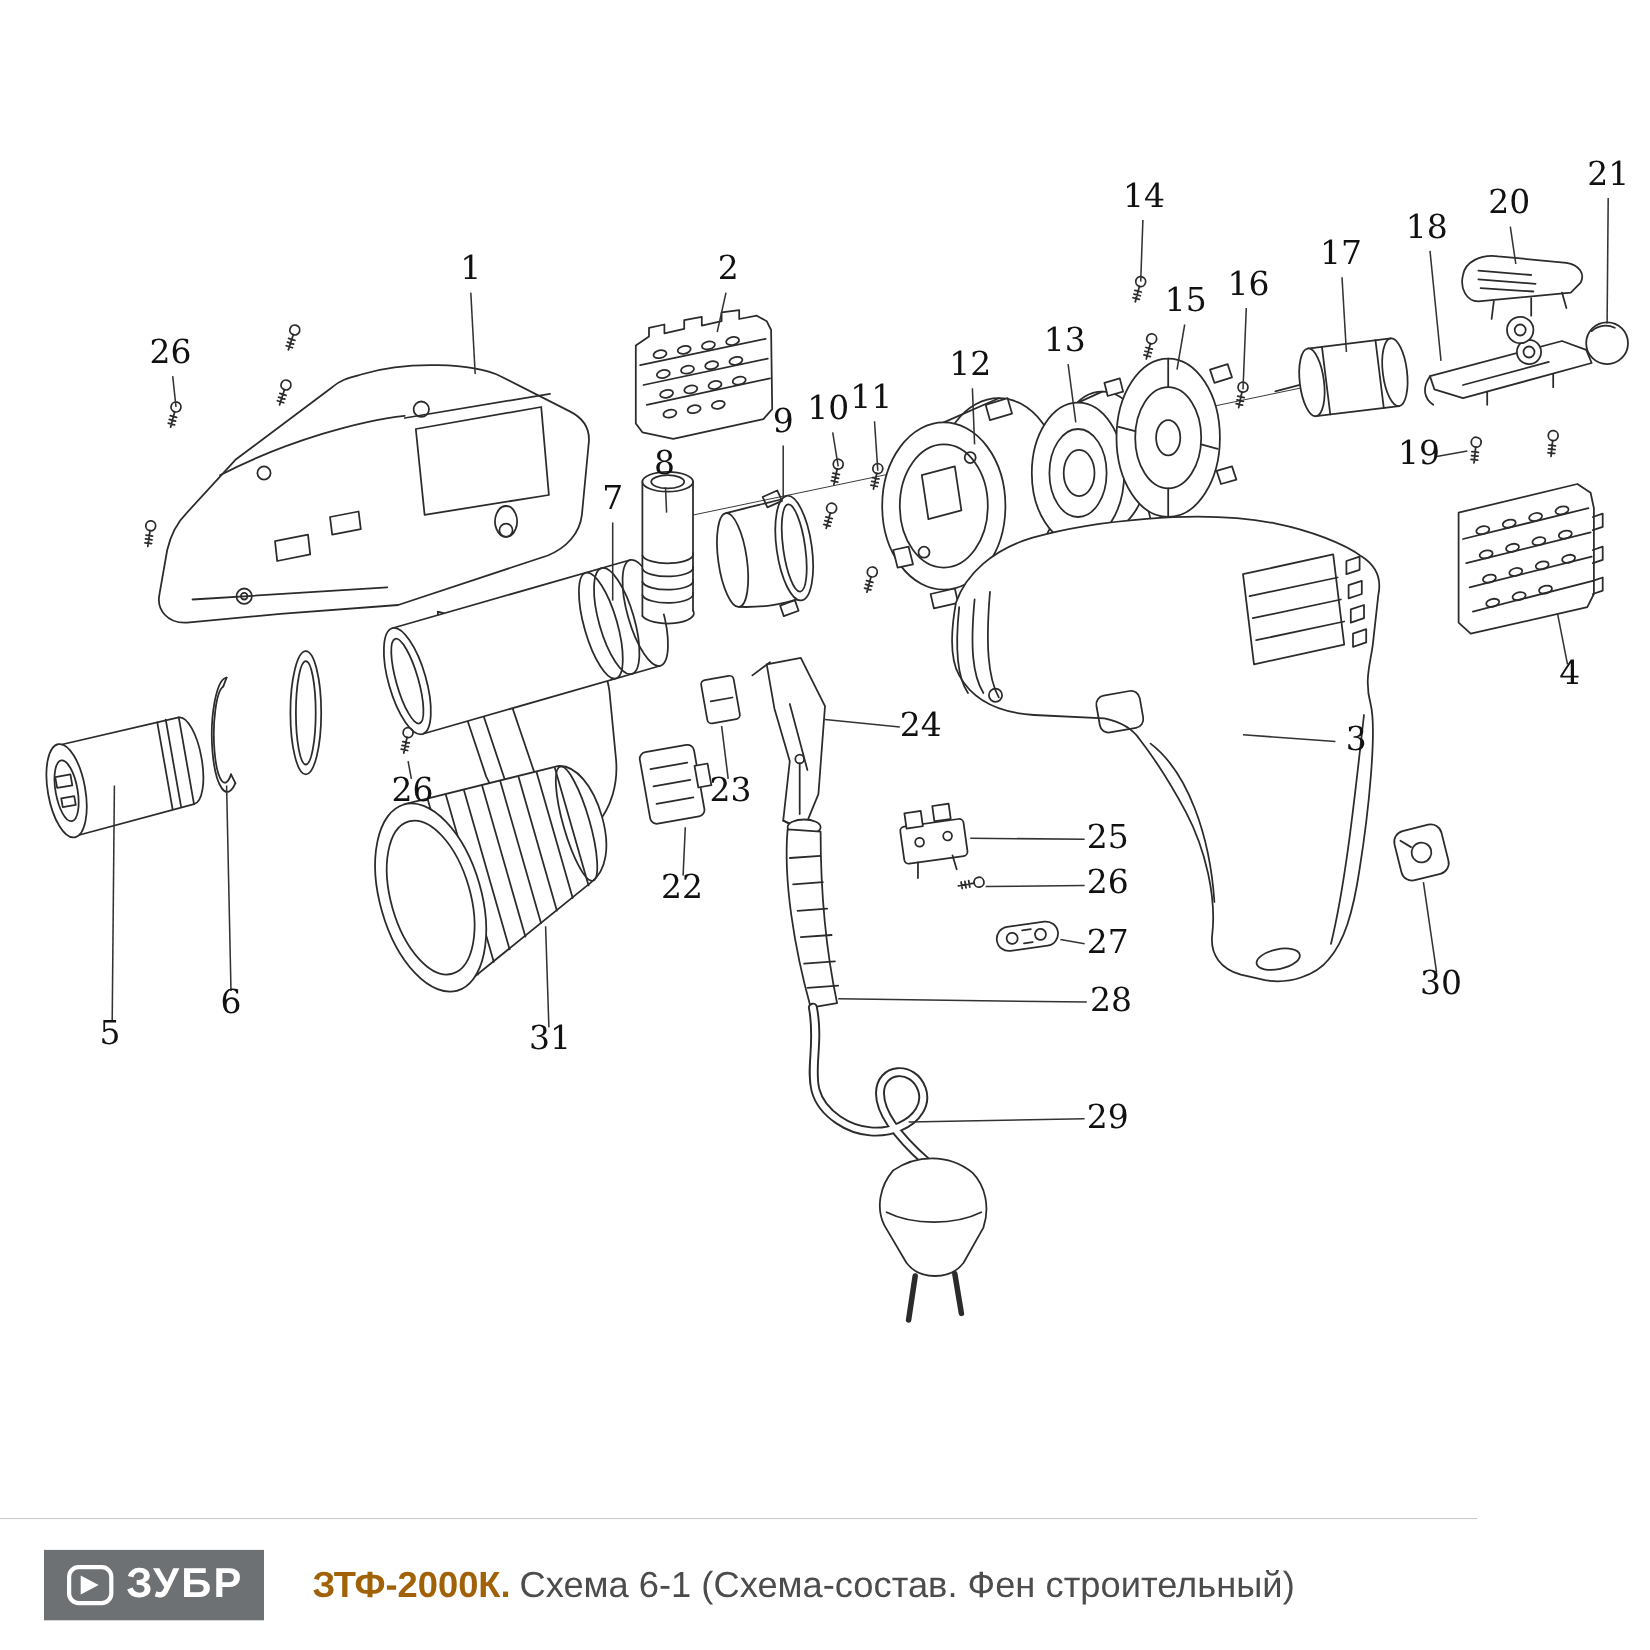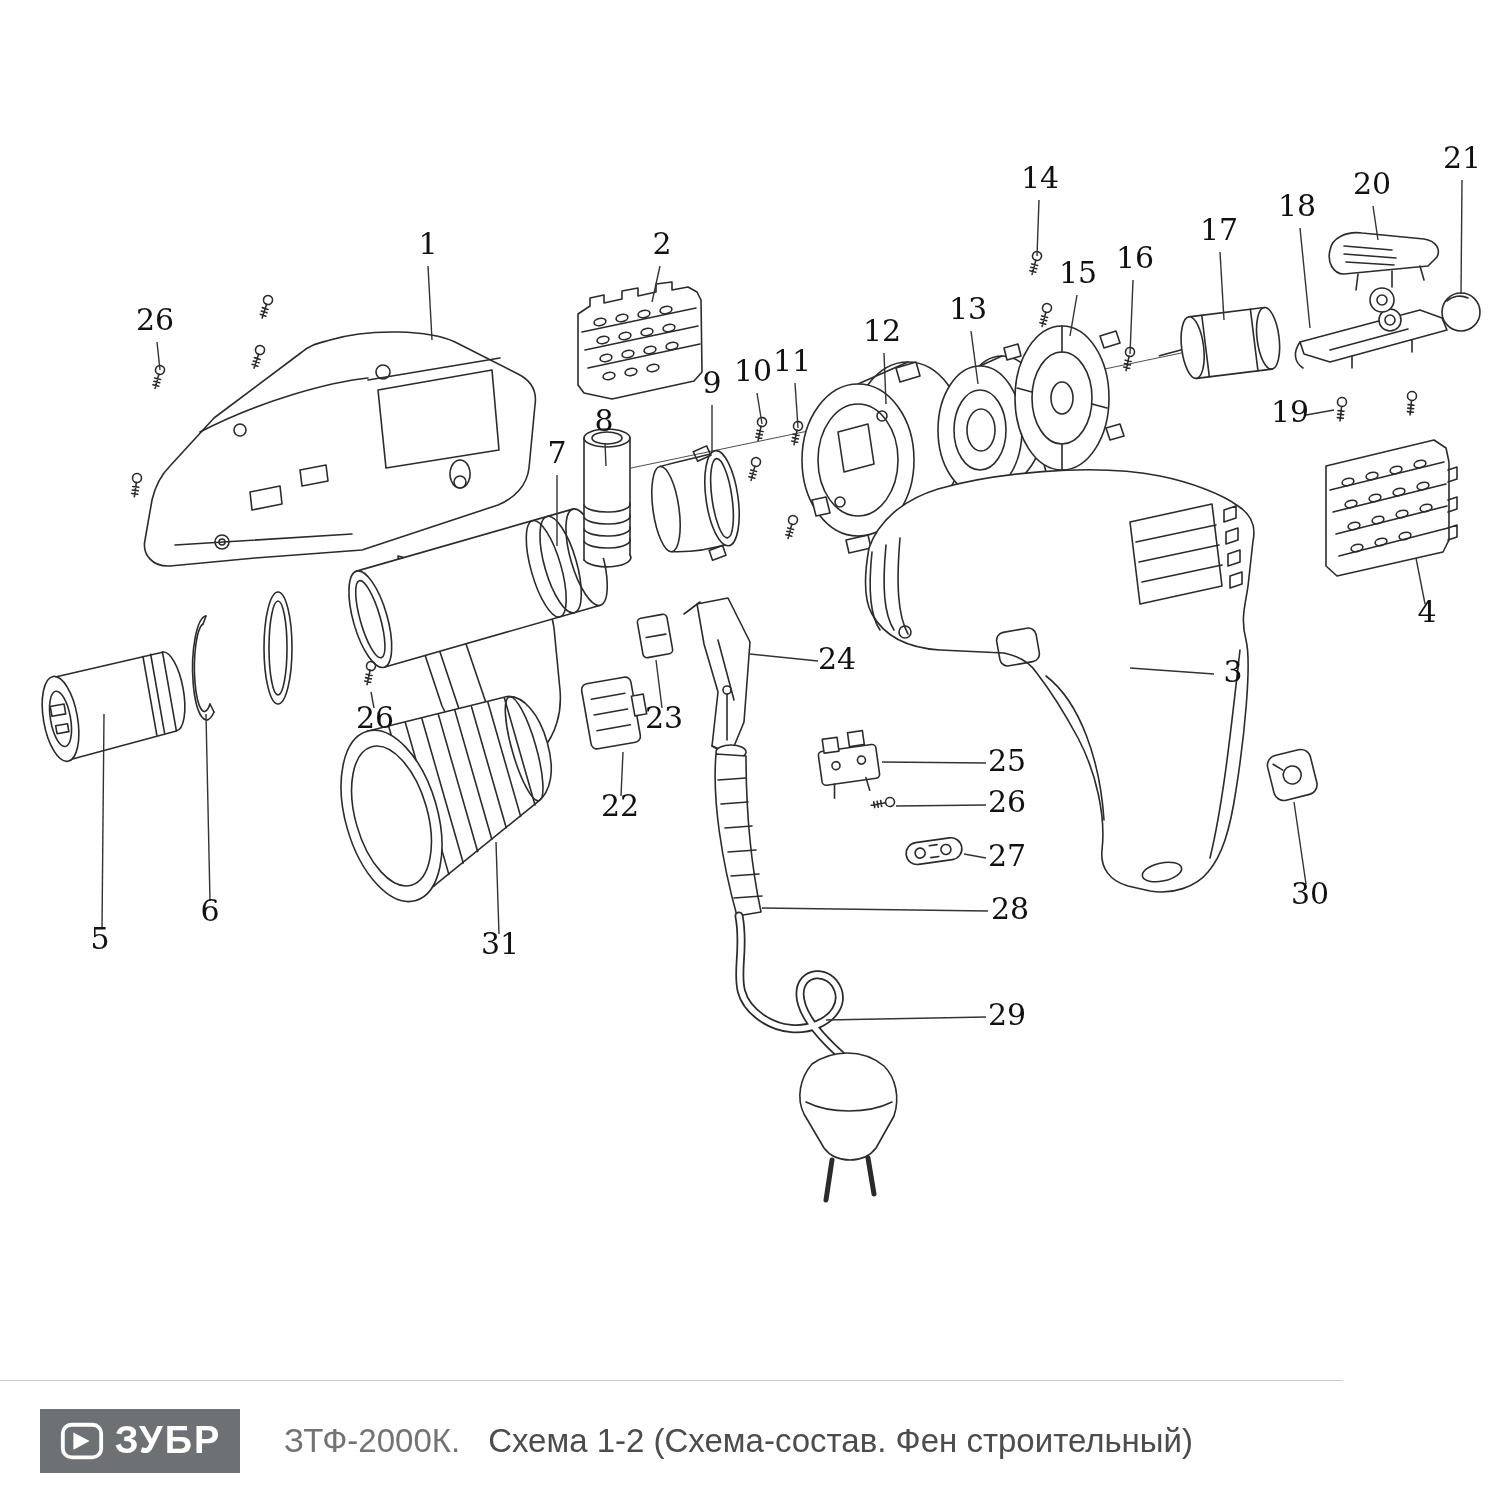--- a/index.html
+++ b/index.html
@@ -15,21 +15,21 @@
   .pin{fill:none;stroke:#2b2b2b;stroke-width:5;stroke-linecap:round;}
   .leader{fill:none;stroke:#333;stroke-width:1.4;}
   .callout{font-family:"DejaVu Serif","Liberation Serif",serif;font-size:30px;fill:#111;text-anchor:middle;}
   
   .footer{position:absolute;left:0;top:1380px;width:1343px;height:120px;box-sizing:border-box;
           border-top:1px solid #c9c9c9;display:flex;align-items:center;gap:44px;padding-left:40px;}
   .logo{width:200px;height:64px;background:#6d7174;display:flex;align-items:center;
         justify-content:center;gap:10px;flex:0 0 auto;}
   .logo-text{color:#fff;font-weight:700;font-size:38px;letter-spacing:2px;font-family:"Liberation Sans",sans-serif;}
   .caption{font-size:33px;white-space:nowrap;}
-  .model{font-weight:400;color:#737373;margin-right:28px;}
+  .model{font-weight:700;color:#a16207;margin-right:8px;}
   .subtitle{color:#4c4c4c;font-weight:400;}
 </style>
 </head>
 <body>
 
 <div class="page">
 
   <svg class="drawing" width="1500" height="1380" viewBox="0 0 1500 1380">
 
     <defs>
@@ -394,16 +394,16 @@
 
   <div class="footer">
     <div class="logo">
       <svg width="46" height="46" viewBox="0 0 48 48">
         <rect x="4" y="7" width="40" height="34" rx="9" fill="none" stroke="#ffffff" stroke-width="4"></rect>
         <path d="M15,15 L32,24 L15,33 Z" fill="#ffffff"></path>
       </svg>
       <span class="logo-text">ЗУБР</span>
     </div>
     <div class="caption">
-      <span class="model">ЗТФ-2000К.</span><span class="subtitle">Схема 1-2 (Схема-состав. Фен строительный)</span>
+      <span class="model">ЗТФ-2000К.</span><span class="subtitle">Схема 6-1 (Схема-состав. Фен строительный)</span>
     </div>
   </div>
 </div>
 
 </body></html>

